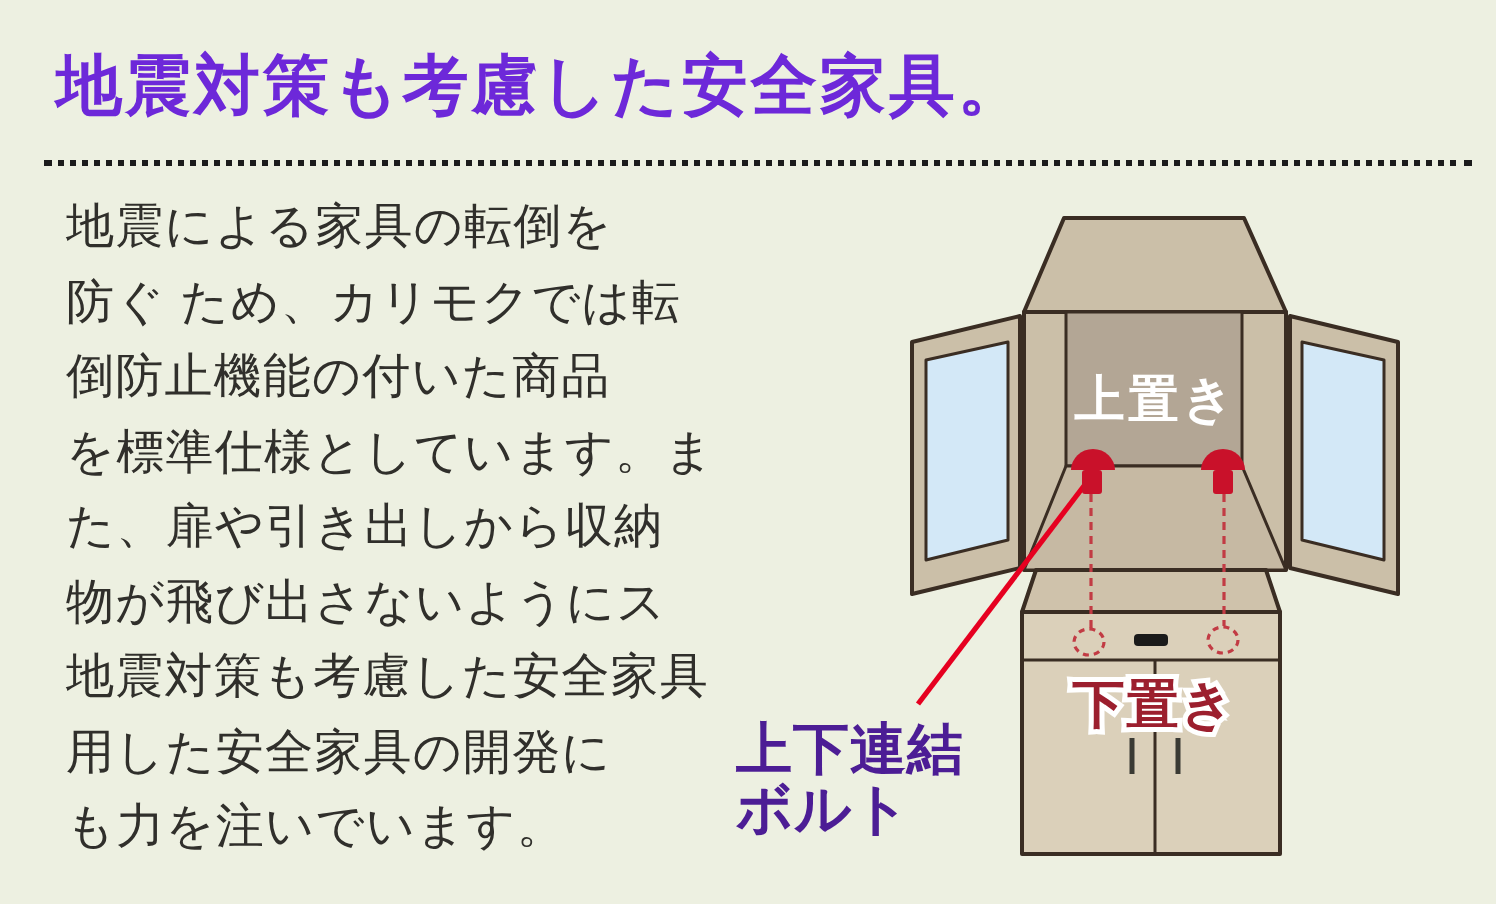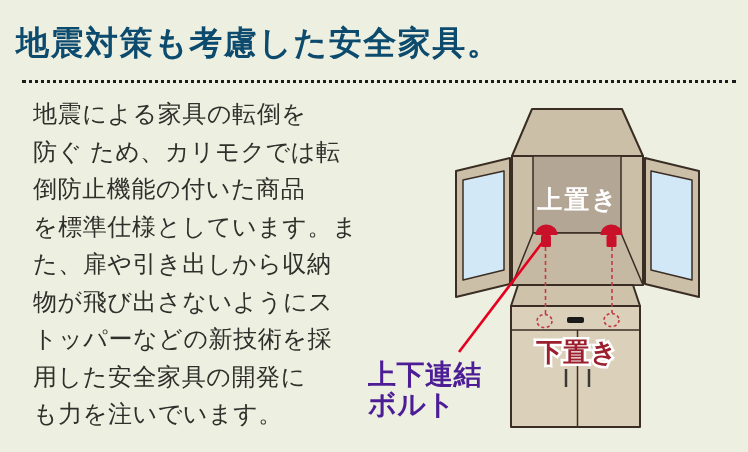--- a/index.html
+++ b/index.html
@@ -2,22 +2,22 @@
 <html><head>
 <meta charset="utf-8">
 <style>
   html,body{margin:0;padding:0;}
   body{font-family:"Liberation Sans","DejaVu Sans",sans-serif;}
   .page{
     position:relative;width:748px;height:452px;overflow:hidden;
     background:#edf0e1;
   }
   .title{
-    position:absolute;left:16px;top:21px;
-    font-size:33px;font-weight:bold;color:#0c4a6e;
+    position:absolute;left:28px;top:21px;
+    font-size:33px;font-weight:bold;color:#6d28d9;
     letter-spacing:1.5px;white-space:nowrap;
   }
   .dotted-sep{
     position:absolute;left:22px;top:80px;width:714px;height:0;
     border-bottom:3px dotted #1c1c1c;
   }
   .paragraph{
     position:absolute;left:33px;top:95px;width:344px;
     font-size:24px;line-height:37.5px;color:#302f2b;
     letter-spacing:0.6px;white-space:pre-line;
@@ -50,21 +50,21 @@
   <div class="title">地震対策も考慮した安全家具。</div>
 
   <div class="dotted-sep"></div>
 
   <div class="paragraph">地震による家具の転倒を
 防ぐ ため、カリモクでは転
 倒防止機能の付いた商品
 を標準仕様としています。ま
 た、扉や引き出しから収納
 物が飛び出さないようにス
-トッパーなどの新技術を採
+地震対策も考慮した安全家具
 用した安全家具の開発に
 も力を注いでいます。</div>
 
   <svg class="diagram-svg" width="748" height="452" viewBox="0 0 748 452">
 
     <polygon class="outline" points="532,109 622,109 643,156 512,156" fill="#cbbfa8"></polygon>
 
     <rect class="outline" x="512" y="156" width="131" height="129" fill="#cbbfa8"></rect>
 
     <rect class="outline-thin" x="533" y="156" width="88" height="77" fill="#b3a695"></rect>

